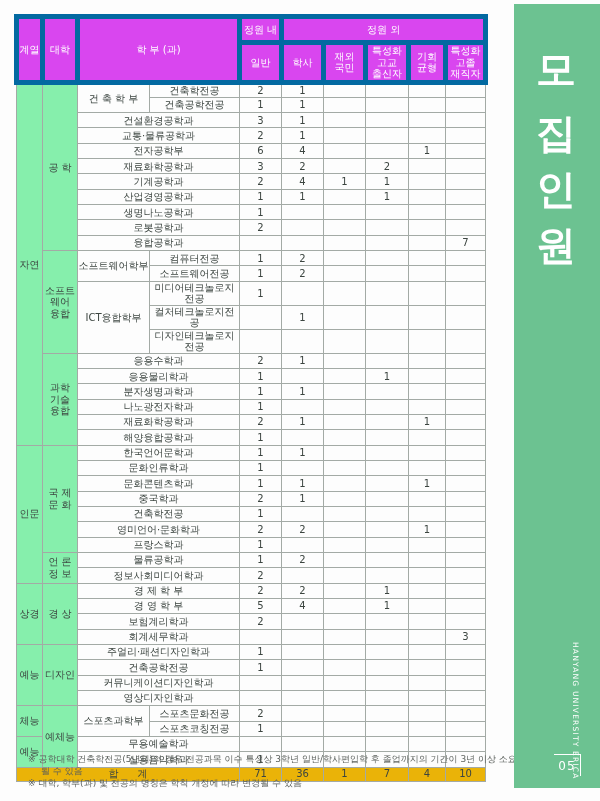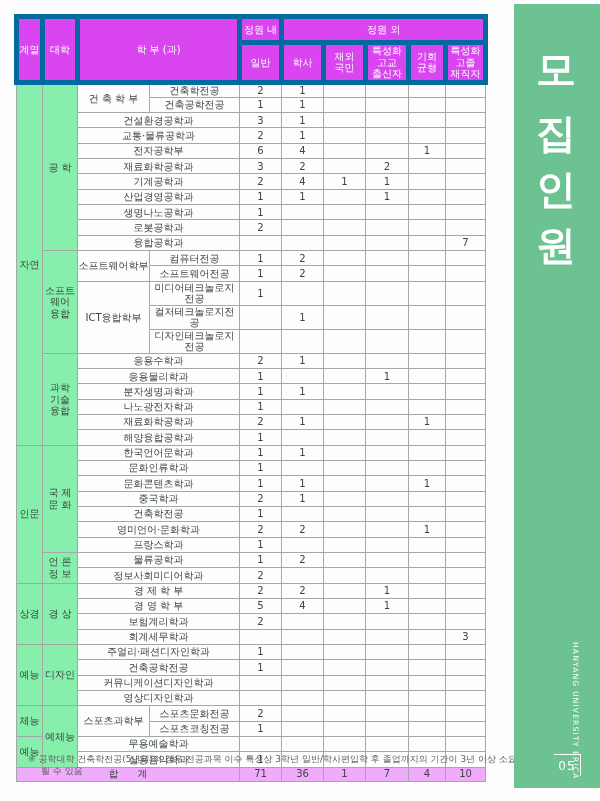--- a/index.html
+++ b/index.html
@@ -19,21 +19,21 @@
   }
   .admission-table thead th {
     background:#d946ef; color:#ffffff; border:5px solid #0369a1;
     font-size:10px;
   }
   .admission-table thead tr.h1 { height:26px; }
   .admission-table thead tr.h2 { height:35px; }
   .admission-table tbody tr { height:15.33px; }
   .admission-table tr.total-row { height:14px; }
   .lg { background:#86efac; }
-  .total-row td { background:#f0abfc; }
+  .total-row td { background:#eab308; }
   .total-label { letter-spacing:8px; text-indent:8px; }
 
   
   .footnotes { position:absolute; left:4px; top:753px; width:490px;margin-left:24px; }
   .footnote {
     font-size:9px; color:#5a5f5b; line-height:1.35;
     padding-left:13px; text-indent:-13px;
   }
 
   
@@ -526,20 +526,21 @@
         <td>1</td>
         <td>7</td>
         <td>4</td>
         <td>10</td>
       </tr>
     </tfoot>
   </table>
 
   <div class="footnotes">
     <div class="footnote">※ 공학대학 건축학전공(5년제)의 경우 전공과목 이수 특성상 3학년 일반/학사편입학 후 졸업까지의 기간이 3년 이상 소요될 수 있음</div>
+    <div class="footnote">※ 대학, 학부(과) 및 전공의 명칭은 학칙 개정에 따라 변경될 수 있음</div>
   </div>
 
   <div class="sidebar">
     <div class="sidebar-title">모집인원</div>
     <div class="sidebar-footer">HANYANG UNIVERSITY ERICA</div>
     <div class="page-number-box">
       <span class="page-number">05</span>
     </div>
   </div>
 

